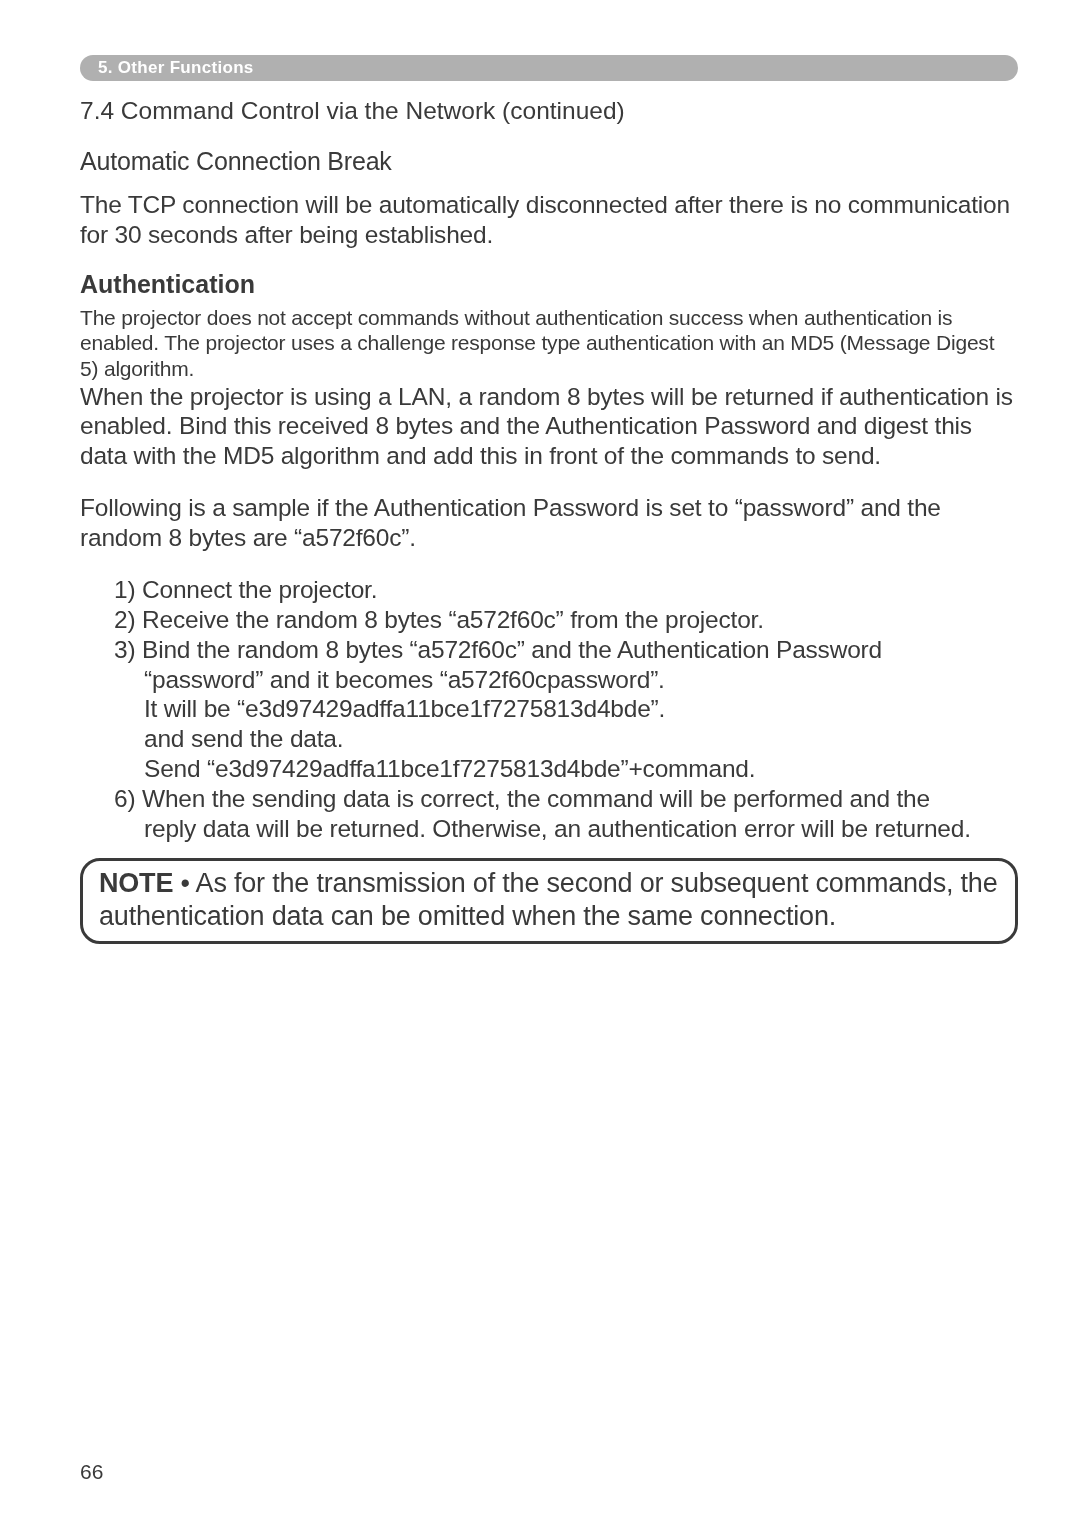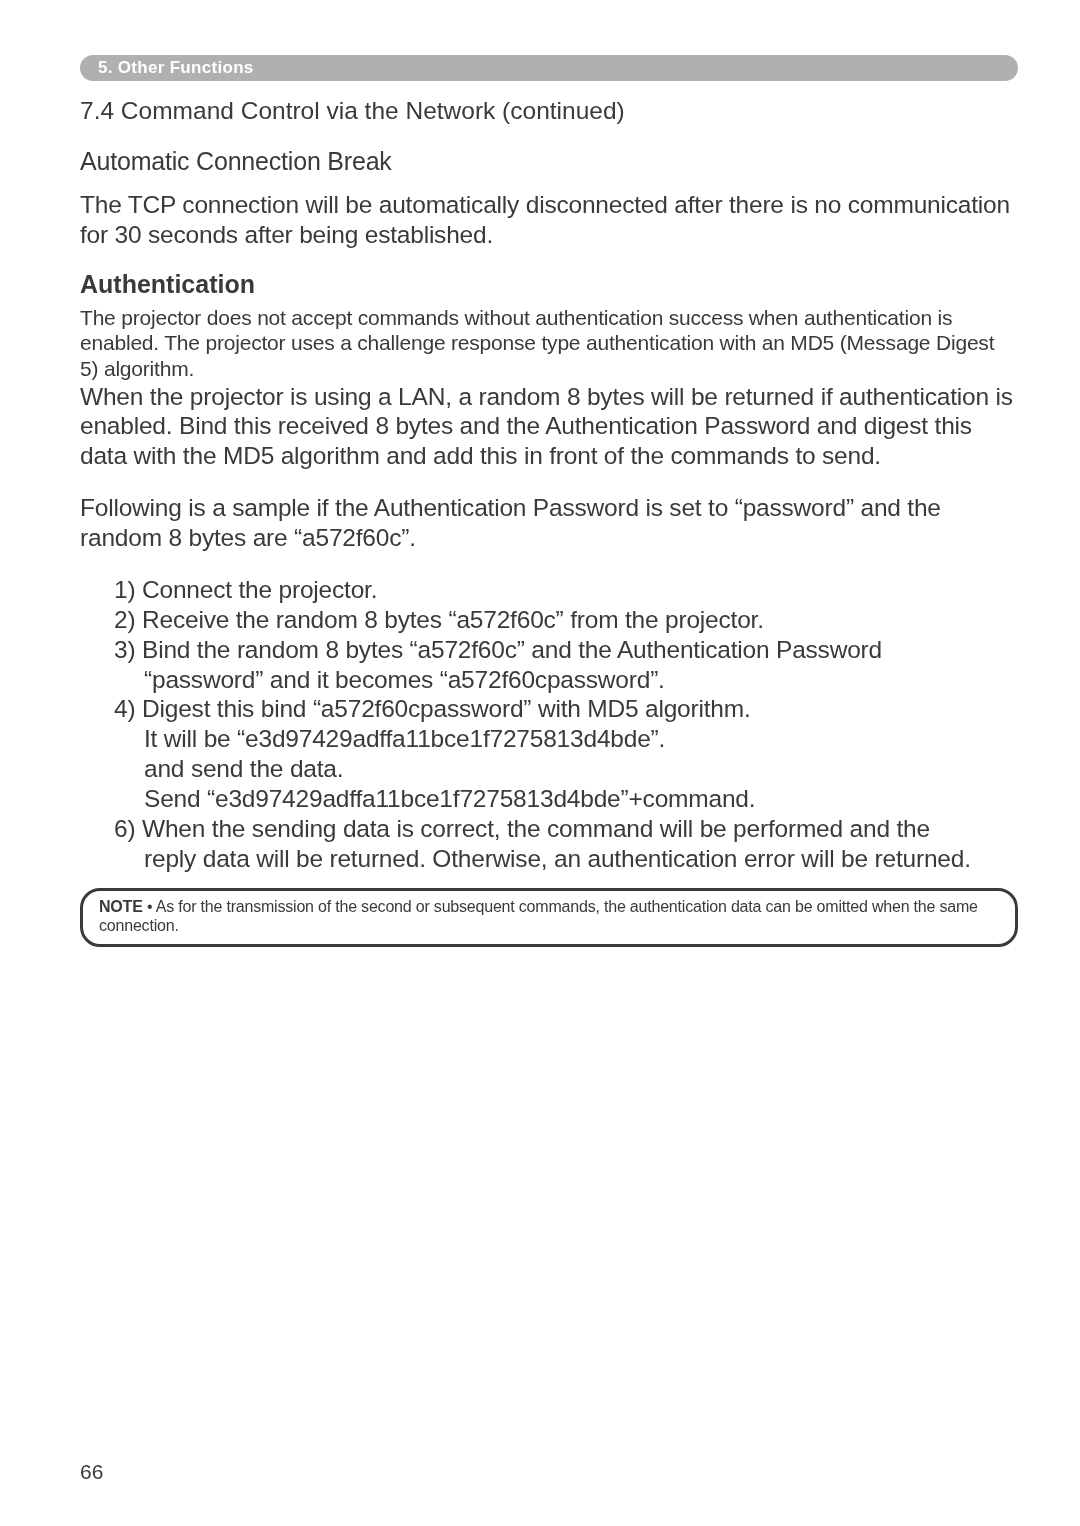--- a/index.html
+++ b/index.html
@@ -62,21 +62,21 @@
     .step-item {
       padding-left: 4px;
     }
     .step-continue {
       padding-left: 34px;
     }
     .note-box {
       border: 3px solid #3a3a3a;
       border-radius: 20px;
       padding: 6px 16px 8px 16px;
-      font-size: 16px;
+      font-size: 27px;
       line-height: 1.22;
       letter-spacing: -0.2px;
     }
     .note-label {
       font-weight: 900;
     }
     .page-number {
       position: absolute;
       bottom: 42px;
       left: 80px;
@@ -101,21 +101,20 @@
 <div style="font-size:21px; line-height:1.22; letter-spacing:-0.2px;">The projector does not accept commands without authentication success when authentication is enabled. The projector uses a challenge response type authentication with an MD5 (Message Digest 5) algorithm.</div>
 <div class="body-text-tight">When the projector is using a LAN, a random 8 bytes will be returned if authentication is enabled. Bind this received 8 bytes and the Authentication Password and digest this data with the MD5 algorithm and add this in front of the commands to send.</div>
 
 <div class="body-text-tight">Following is a sample if the Authentication Password is set to “password” and the random 8 bytes are “a572f60c”.</div>
 
 <div class="steps-list">
   <div class="step-item">1) Connect the projector.</div>
   <div class="step-item">2) Receive the random 8 bytes “a572f60c” from the projector.</div>
   <div class="step-item">3) Bind the random 8 bytes “a572f60c” and the Authentication Password</div>
   <div class="step-continue">“password” and it becomes “a572f60cpassword”.</div>
-  <div class="step-item">4) Digest this bind “a572f60cpassword” with MD5 algorithm.</div>
   <div class="step-continue">It will be “e3d97429adffa11bce1f7275813d4bde”.</div>
   <div class="step-continue">and send the data.</div>
   <div class="step-continue">Send “e3d97429adffa11bce1f7275813d4bde”+command.</div>
   <div class="step-item">6) When the sending data is correct, the command will be performed and the</div>
   <div class="step-continue">reply data will be returned. Otherwise, an authentication error will be returned.</div>
 </div>
 
 <div class="note-box">
   <span class="note-label">NOTE</span><span> • As for the transmission of the second or subsequent commands, the authentication data can be omitted when the same connection.</span>
 </div>

